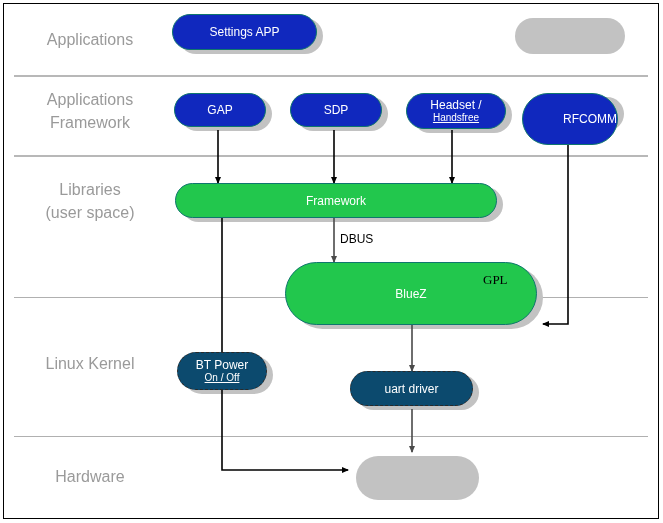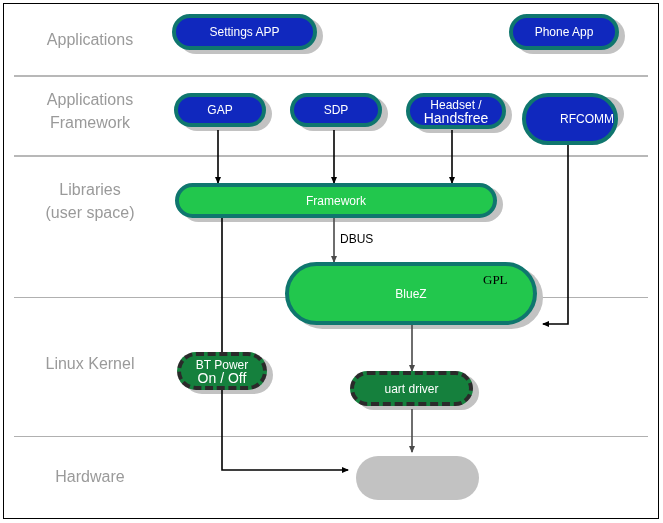--- a/index.html
+++ b/index.html
@@ -42,35 +42,35 @@
     line-height: 23px;
     text-align: center;
     white-space: pre-line;
     letter-spacing: 0px;
   }
 
   
   .node {
     position: absolute;
     box-sizing: border-box;
-    border: 4px solid #0f766e;
+    border: 1px solid #0f766e;
     border-radius: 999px;
     display: flex;
     flex-direction: column;
     align-items: center;
     justify-content: center;
     color: #ffffff;
     text-align: center;
     z-index: 5;
   }
   .node .t1 { font-size: 12px; line-height: 14px; }
-  .node .t2 { font-size: 14px; line-height: 12px; }
+  .node .t2 { font-size: 10px; line-height: 12px; text-decoration: underline; }
   .node.blue { background: #1028be; }
   .node.green { background: #22c74d; }
-  .node.red { background: #15803d; border-style: dashed; border-color: #2a2a2a; }
+  .node.red { background: #0c4a6e; border-style: dashed; border-color: #2a2a2a; }
   .shadow {
     position: absolute;
     background: #c2c2c2;
     border-radius: 999px;
     z-index: 3;
   }
   .badge {
     position: absolute;
     color: #000000;
     font-size: 13px;
@@ -137,23 +137,20 @@
 
     <path d="M222,218 L222,470 L348,470" stroke="#000000" stroke-width="1.6" fill="none" marker-end="url(#arrow)"></path>
   </svg>
 
   <div class="shadow" style="left:178px; top:18px; width:145px; height:36px;"></div>
   <div class="node blue" style="left:172px; top:14px; width:145px; height:36px;">
     <span class="t1">Settings APP</span>
   </div>
 
   <div class="shadow" style="left:515px; top:18px; width:110px; height:36px;"></div>
-  <div class="node blue" style="left:509px; top:14px; width:110px; height:36px;">
-    <span class="t1">Phone App</span>
-  </div>
 
   <div class="shadow" style="left:180px; top:97px; width:92px; height:34px;"></div>
   <div class="node blue" style="left:174px; top:93px; width:92px; height:34px;">
     <span class="t1">GAP</span>
   </div>
 
   <div class="shadow" style="left:296px; top:97px; width:92px; height:34px;"></div>
   <div class="node blue" style="left:290px; top:93px; width:92px; height:34px;">
     <span class="t1">SDP</span>
   </div>

